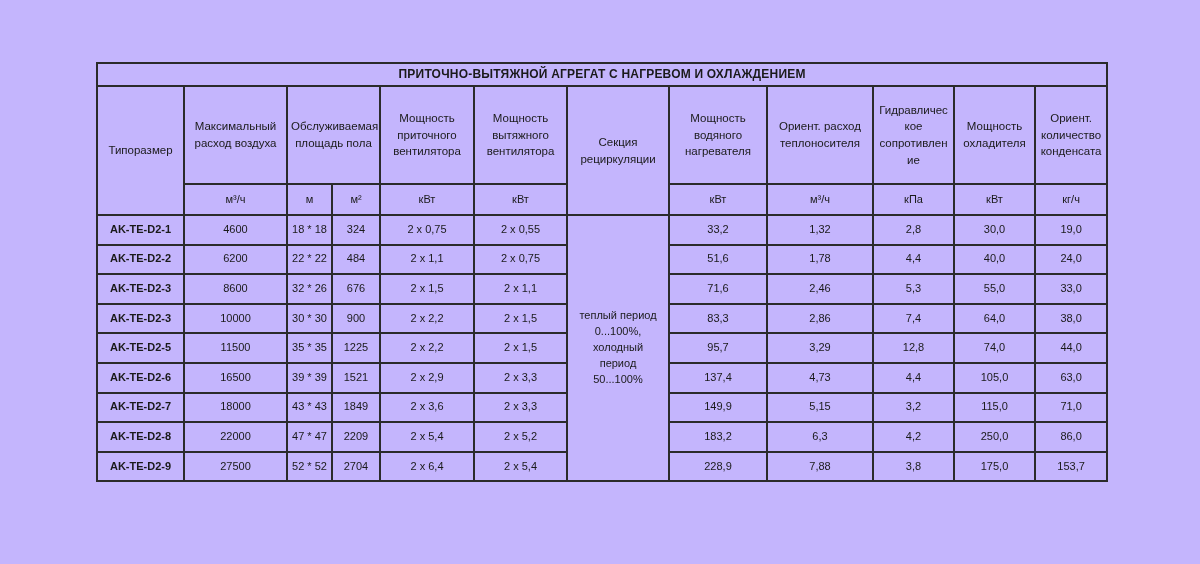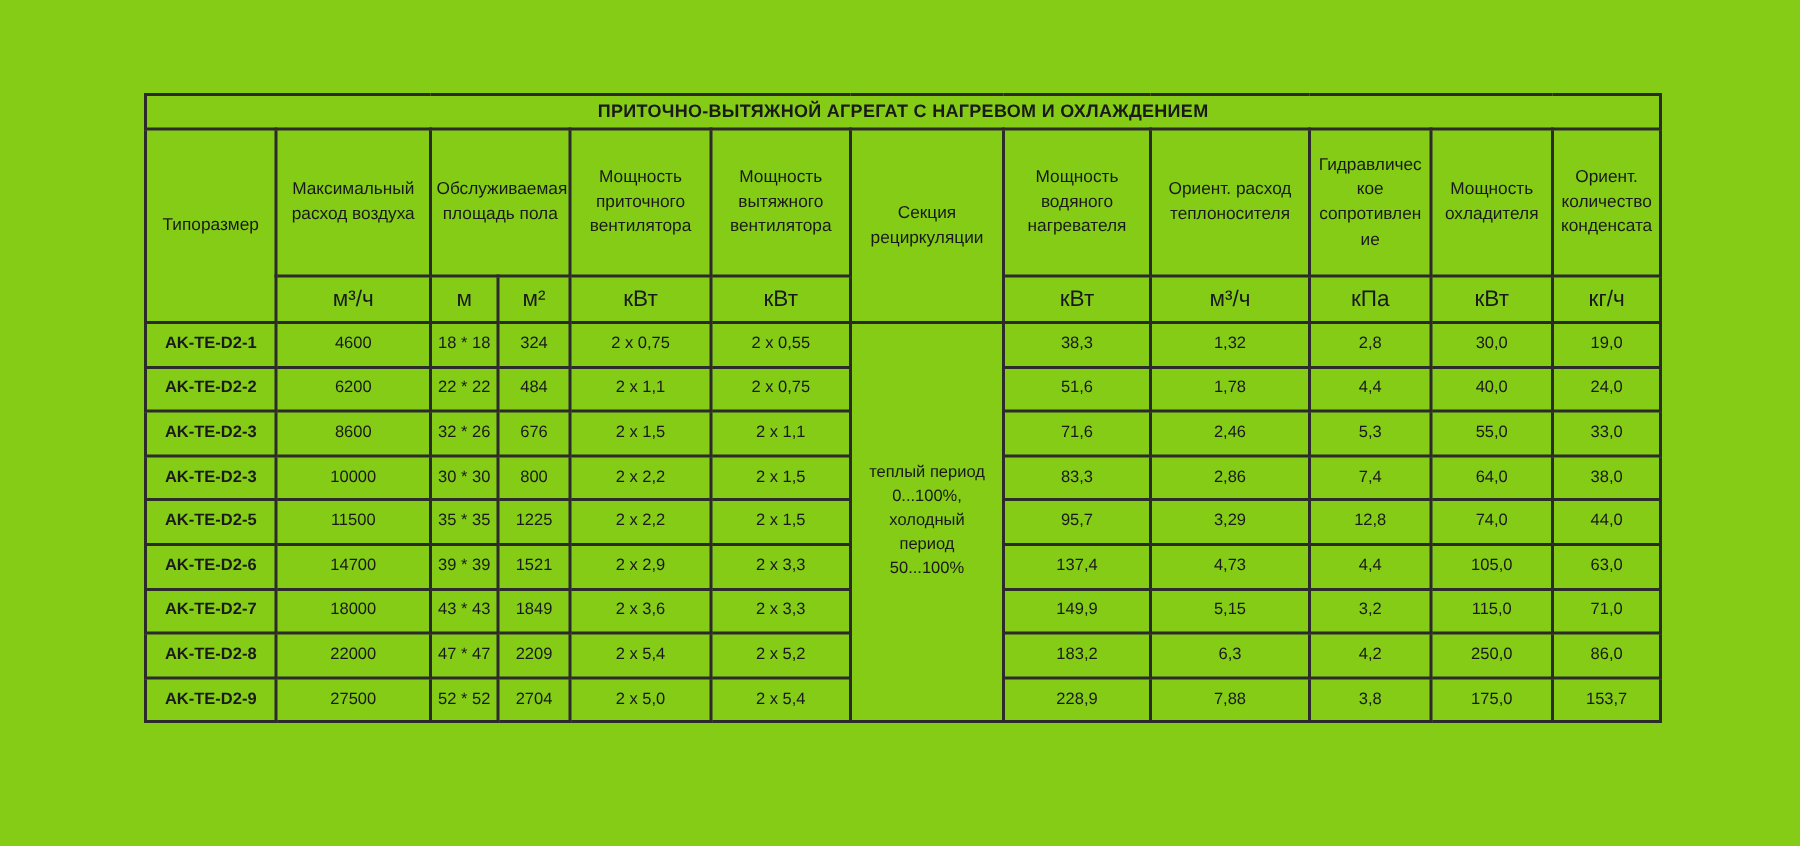--- a/index.html
+++ b/index.html
@@ -4,21 +4,21 @@
 <style>
   html, body {
     margin: 0;
     padding: 0;
     background: #ffffff;
   }
   .stage {
     position: relative;
     width: 1200px;
     height: 564px;
-    background: #84cc16;
+    background: #c4b5fd;
     font-family: "Liberation Sans", "DejaVu Sans", sans-serif;
     color: #1a1a1a;
   }
   table.spec {
     position: absolute;
     left: 96px;
     top: 62px;
     width: 1010px;
     border-collapse: collapse;
     table-layout: fixed;
@@ -43,21 +43,21 @@
     height: 96px;
     white-space: pre-line;
     font-size: 11.5px;
   }
   th.size-head {
     font-weight: bold;
     font-size: 11.5px;
   }
   tr.units-row td {
     height: 29px;
-    font-size: 15px;
+    font-size: 11px;
   }
   tr.data-row td {
     height: 27.6px;
     font-size: 11px;
   }
   tr.data-row td.model-cell {
     font-weight: bold;
     margin-left: 30px;
   }
   td.recirc-cell {
@@ -139,21 +139,21 @@
       <td>4600</td>
       <td>18 * 18</td>
       <td>324</td>
       <td>2 x 0,75</td>
       <td>2 x 0,55</td>
       <td rowspan="9" class="recirc-cell">теплый период
 0...100%,
 холодный
 период
 50...100%</td>
-      <td>38,3</td>
+      <td>33,2</td>
       <td>1,32</td>
       <td>2,8</td>
       <td>30,0</td>
       <td>19,0</td>
     </tr>
 
     <tr class="data-row">
       <td class="model-cell">AK-TE-D2-2</td>
       <td>6200</td>
       <td>22 * 22</td>
@@ -178,21 +178,21 @@
       <td>2,46</td>
       <td>5,3</td>
       <td>55,0</td>
       <td>33,0</td>
     </tr>
 
     <tr class="data-row">
       <td class="model-cell">AK-TE-D2-3</td>
       <td>10000</td>
       <td>30 * 30</td>
-      <td>800</td>
+      <td>900</td>
       <td>2 x 2,2</td>
       <td>2 x 1,5</td>
       <td>83,3</td>
       <td>2,86</td>
       <td>7,4</td>
       <td>64,0</td>
       <td>38,0</td>
     </tr>
 
     <tr class="data-row">
@@ -204,21 +204,21 @@
       <td>2 x 1,5</td>
       <td>95,7</td>
       <td>3,29</td>
       <td>12,8</td>
       <td>74,0</td>
       <td>44,0</td>
     </tr>
 
     <tr class="data-row">
       <td class="model-cell">AK-TE-D2-6</td>
-      <td>14700</td>
+      <td>16500</td>
       <td>39 * 39</td>
       <td>1521</td>
       <td>2 x 2,9</td>
       <td>2 x 3,3</td>
       <td>137,4</td>
       <td>4,73</td>
       <td>4,4</td>
       <td>105,0</td>
       <td>63,0</td>
     </tr>
@@ -249,21 +249,21 @@
       <td>4,2</td>
       <td>250,0</td>
       <td>86,0</td>
     </tr>
 
     <tr class="data-row">
       <td class="model-cell">AK-TE-D2-9</td>
       <td>27500</td>
       <td>52 * 52</td>
       <td>2704</td>
-      <td>2 x 5,0</td>
+      <td>2 x 6,4</td>
       <td>2 x 5,4</td>
       <td>228,9</td>
       <td>7,88</td>
       <td>3,8</td>
       <td>175,0</td>
       <td>153,7</td>
     </tr>
   </tbody>
     </table>
 </div>

